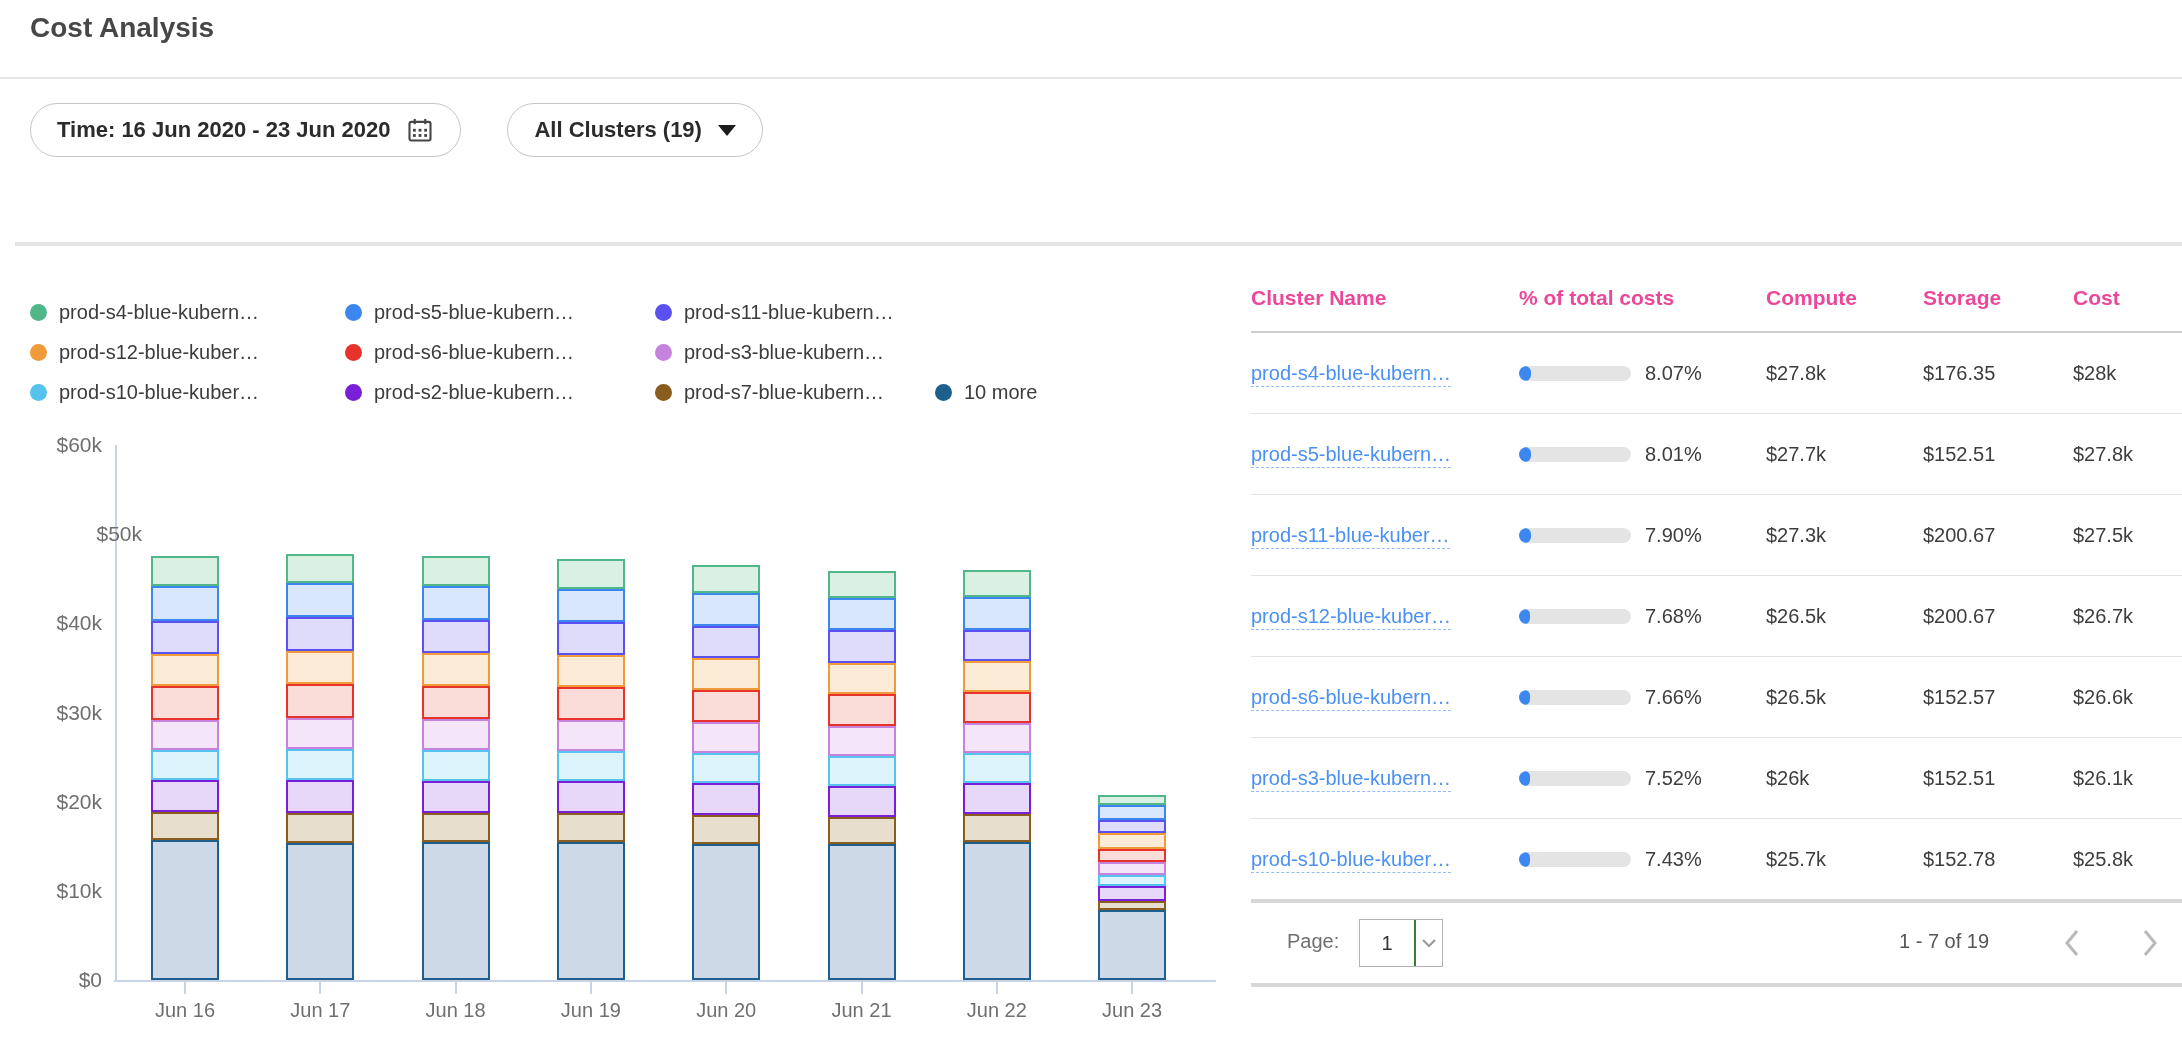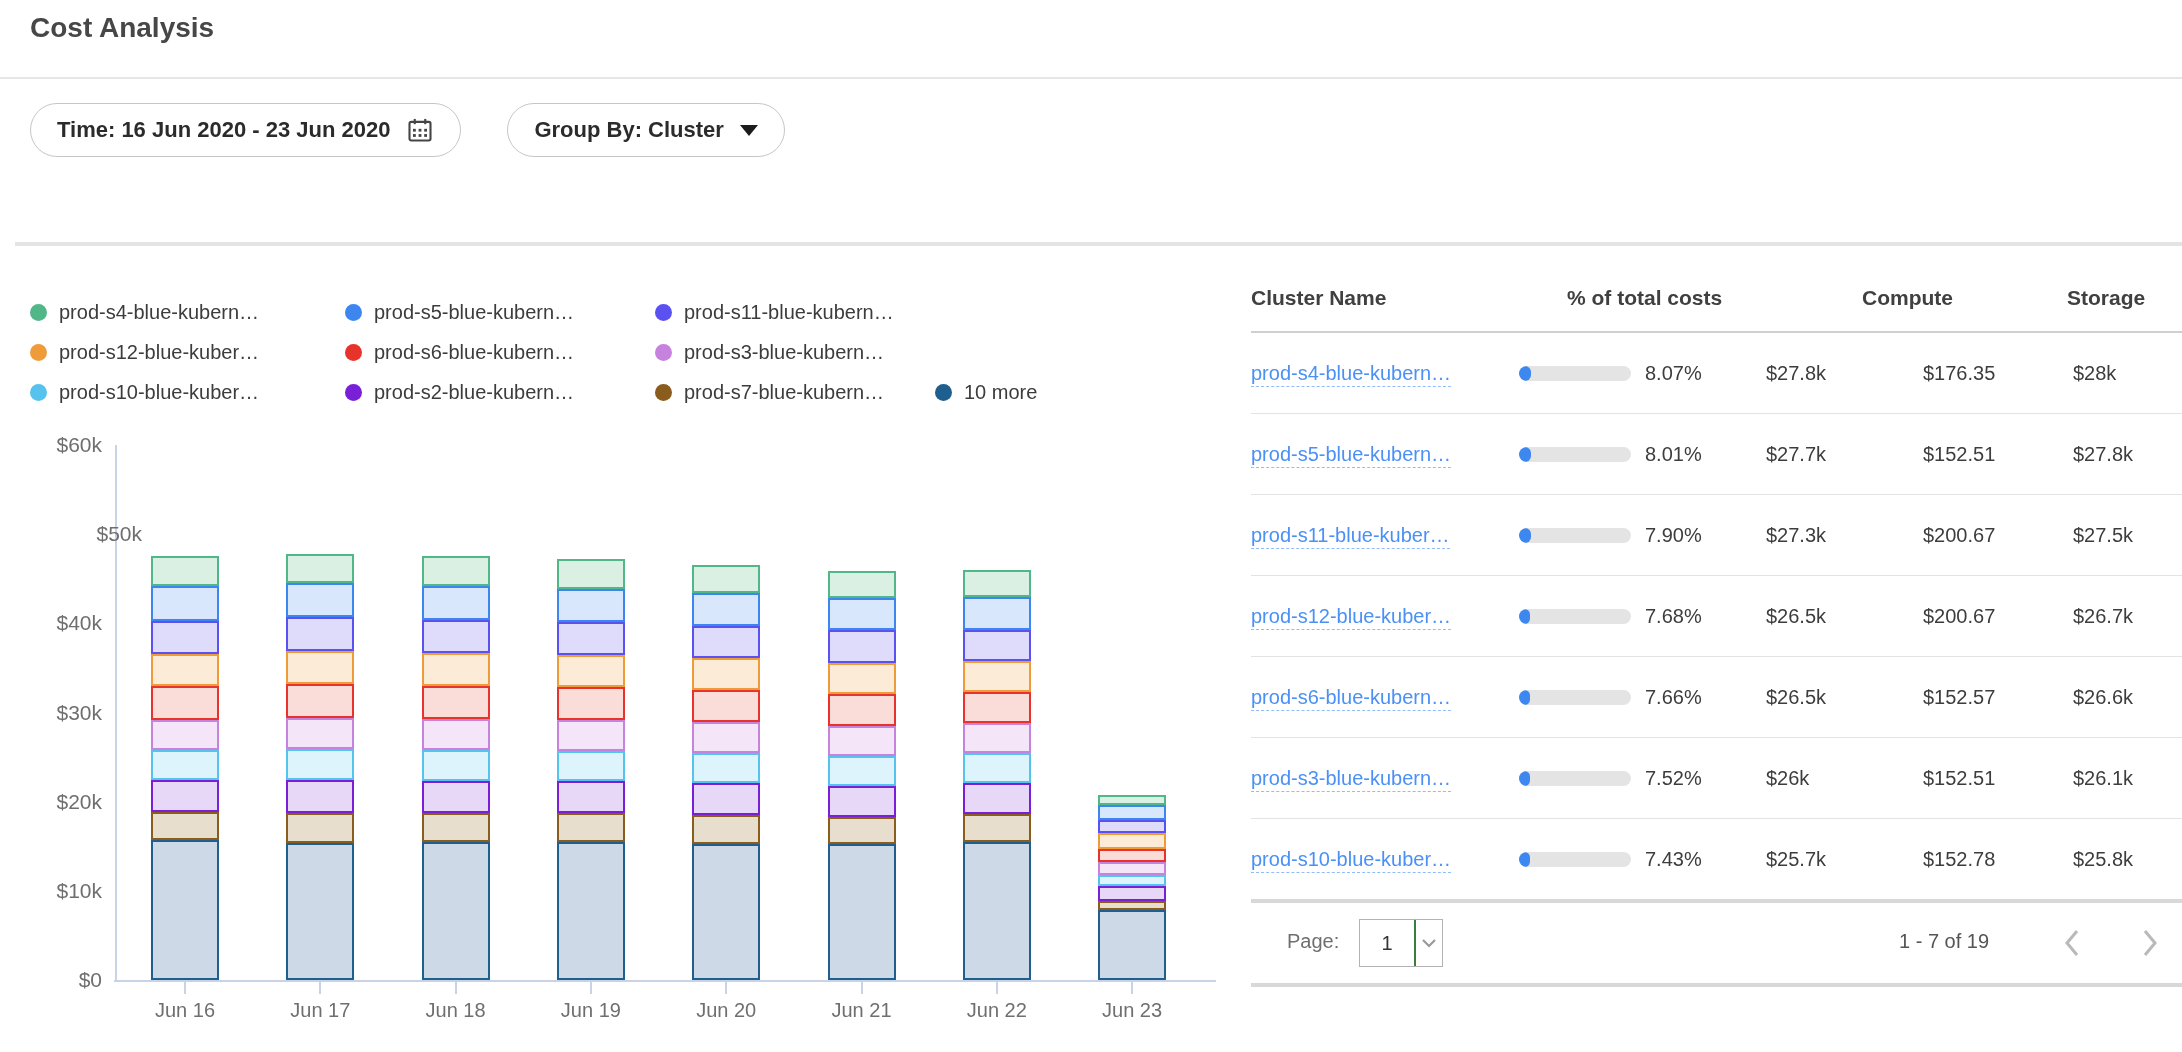--- a/index.html
+++ b/index.html
@@ -33,21 +33,21 @@
   .axis-h{position:absolute;left:114px;top:980px;width:1102px;height:2px;background:#c9d3e8;}
   .tick{position:absolute;top:982px;width:2px;height:12px;background:#c9d3e8;}
   .x-label{position:absolute;top:999px;width:120px;text-align:center;font-size:20px;color:#6f6f6f;}
   .bar{position:absolute;width:68px;display:flex;flex-direction:column;}
   .bar-seg{box-sizing:border-box;width:100%;border:2px solid;}
 
   
   .tbl{position:absolute;left:1251px;top:0;width:931px;height:1052px;}
   .tbl-grid{display:grid;grid-template-columns:268px 247px 157px 150px auto;align-items:center;}
   .tbl-header{position:absolute;left:0;right:0;top:265px;height:66px;
-              font-size:21px;font-weight:600;color:#404040;gap:48px;}
+              font-size:21px;font-weight:600;color:#ec4899;}
   .tbl-header-line{position:absolute;left:0;right:0;top:331px;height:2px;background:#cfcfcf;}
   .tbl-rows{position:absolute;left:0;right:0;top:333px;}
   .tbl-row{height:81px;border-bottom:1.5px solid #e3e3e3;box-sizing:border-box;}
   .cell{font-size:20px;color:#3d3d3d;}
   .cluster-link{font-size:20px;color:#4a90f5;text-decoration:none;
                 border-bottom:1.5px dashed rgba(74,144,245,.6);padding-bottom:2px;cursor:pointer;white-space:nowrap;}
   .pct-cell{display:flex;align-items:center;gap:14px;}
   .pct-track{width:112px;height:15px;border-radius:8px;background:#e4e4e4;position:relative;overflow:hidden;}
   .pct-fill{position:absolute;left:0;top:0;bottom:0;border-radius:8px;background:#3d87f0;}
 
@@ -88,21 +88,21 @@
           <rect x="6" y="11" width="2.4" height="2.4" fill="#454545"></rect>
           <rect x="10.8" y="11" width="2.4" height="2.4" fill="#454545"></rect>
           <rect x="15.6" y="11" width="2.4" height="2.4" fill="#454545"></rect>
           <rect x="6" y="15.5" width="2.4" height="2.4" fill="#454545"></rect>
           <rect x="10.8" y="15.5" width="2.4" height="2.4" fill="#454545"></rect>
           <rect x="15.6" y="15.5" width="2.4" height="2.4" fill="#454545"></rect>
         </svg>
       </span>
     </div>
     <div class="pill">
-      <span>Group By: Cluster</span>
+      <span>All Clusters (19)</span>
       <span class="caret-down"></span>
     </div>
   </div>
 
   <div class="divider-2"></div>
 
   <div class="legend">
       <div class="legend-row">
         <div class="legend-item" style="width: 315px;">
           <div class="legend-dot" style="background: rgb(82, 183, 136);"></div>

